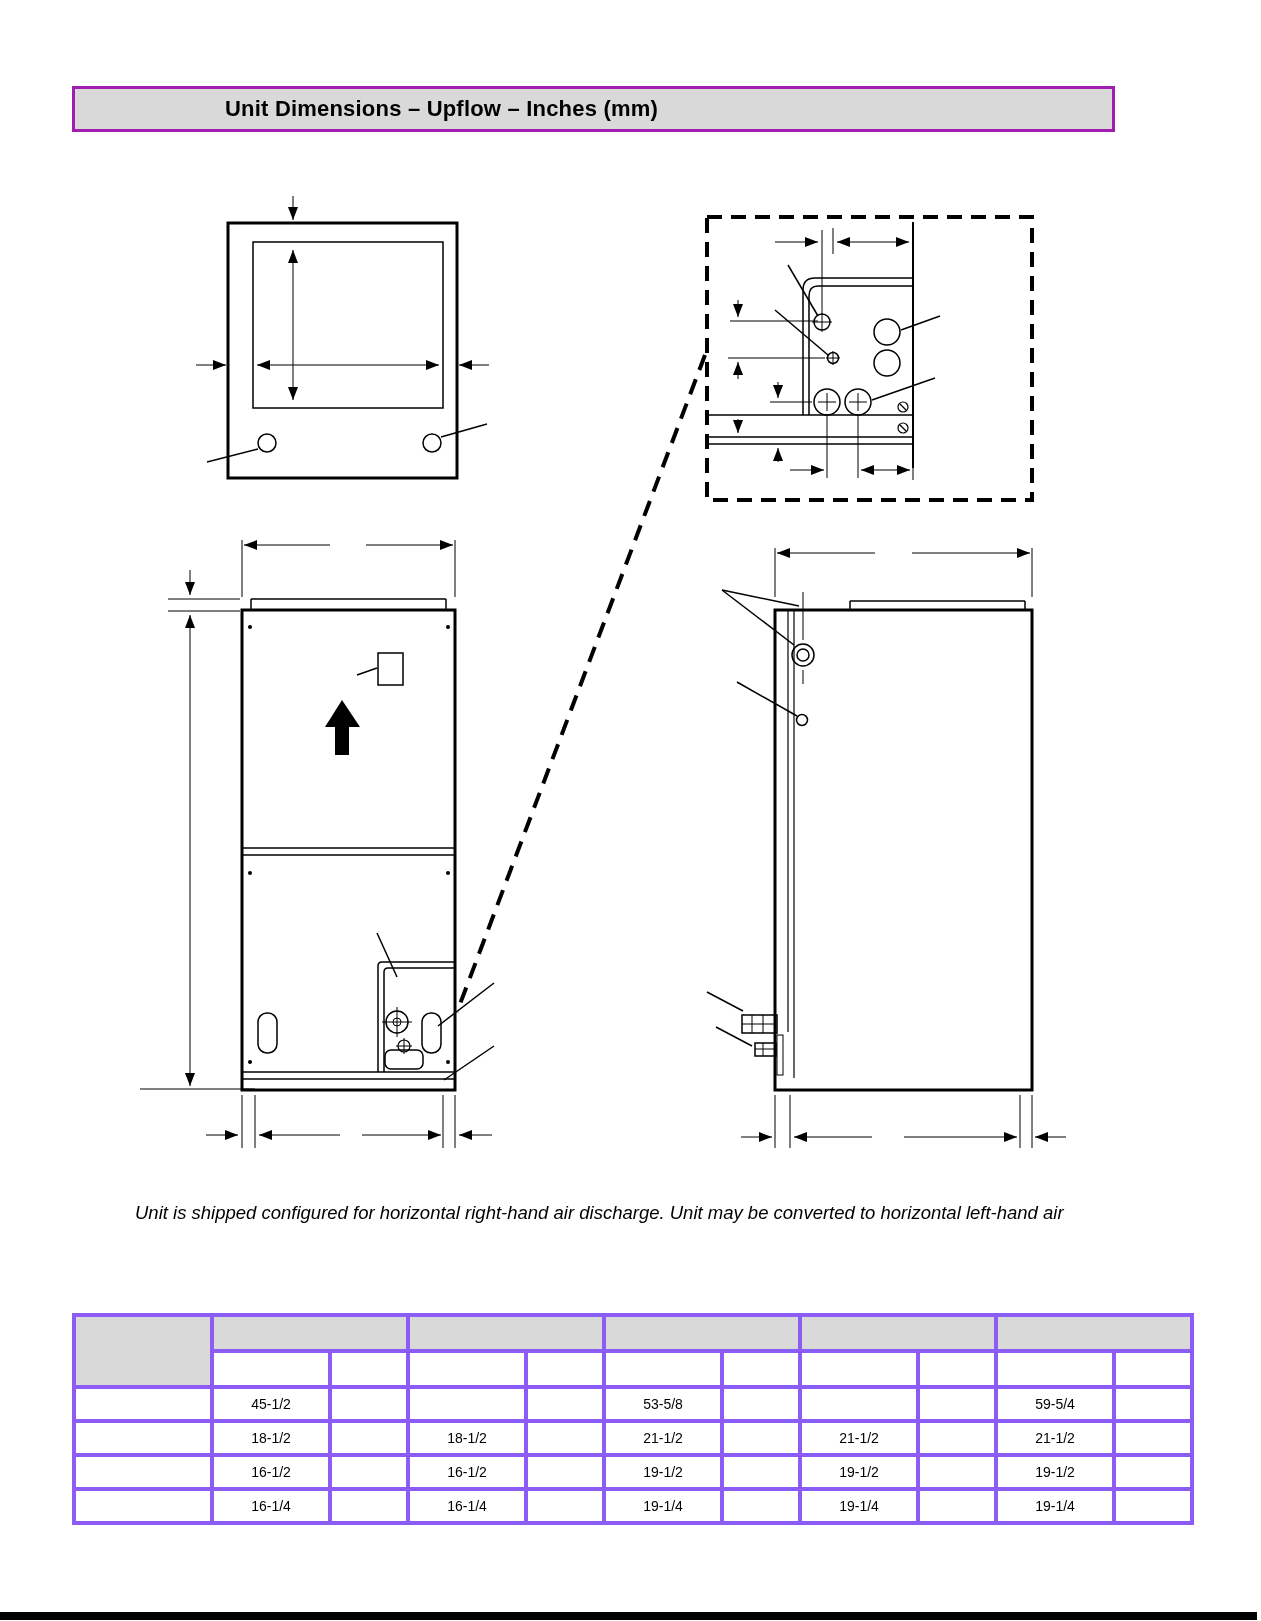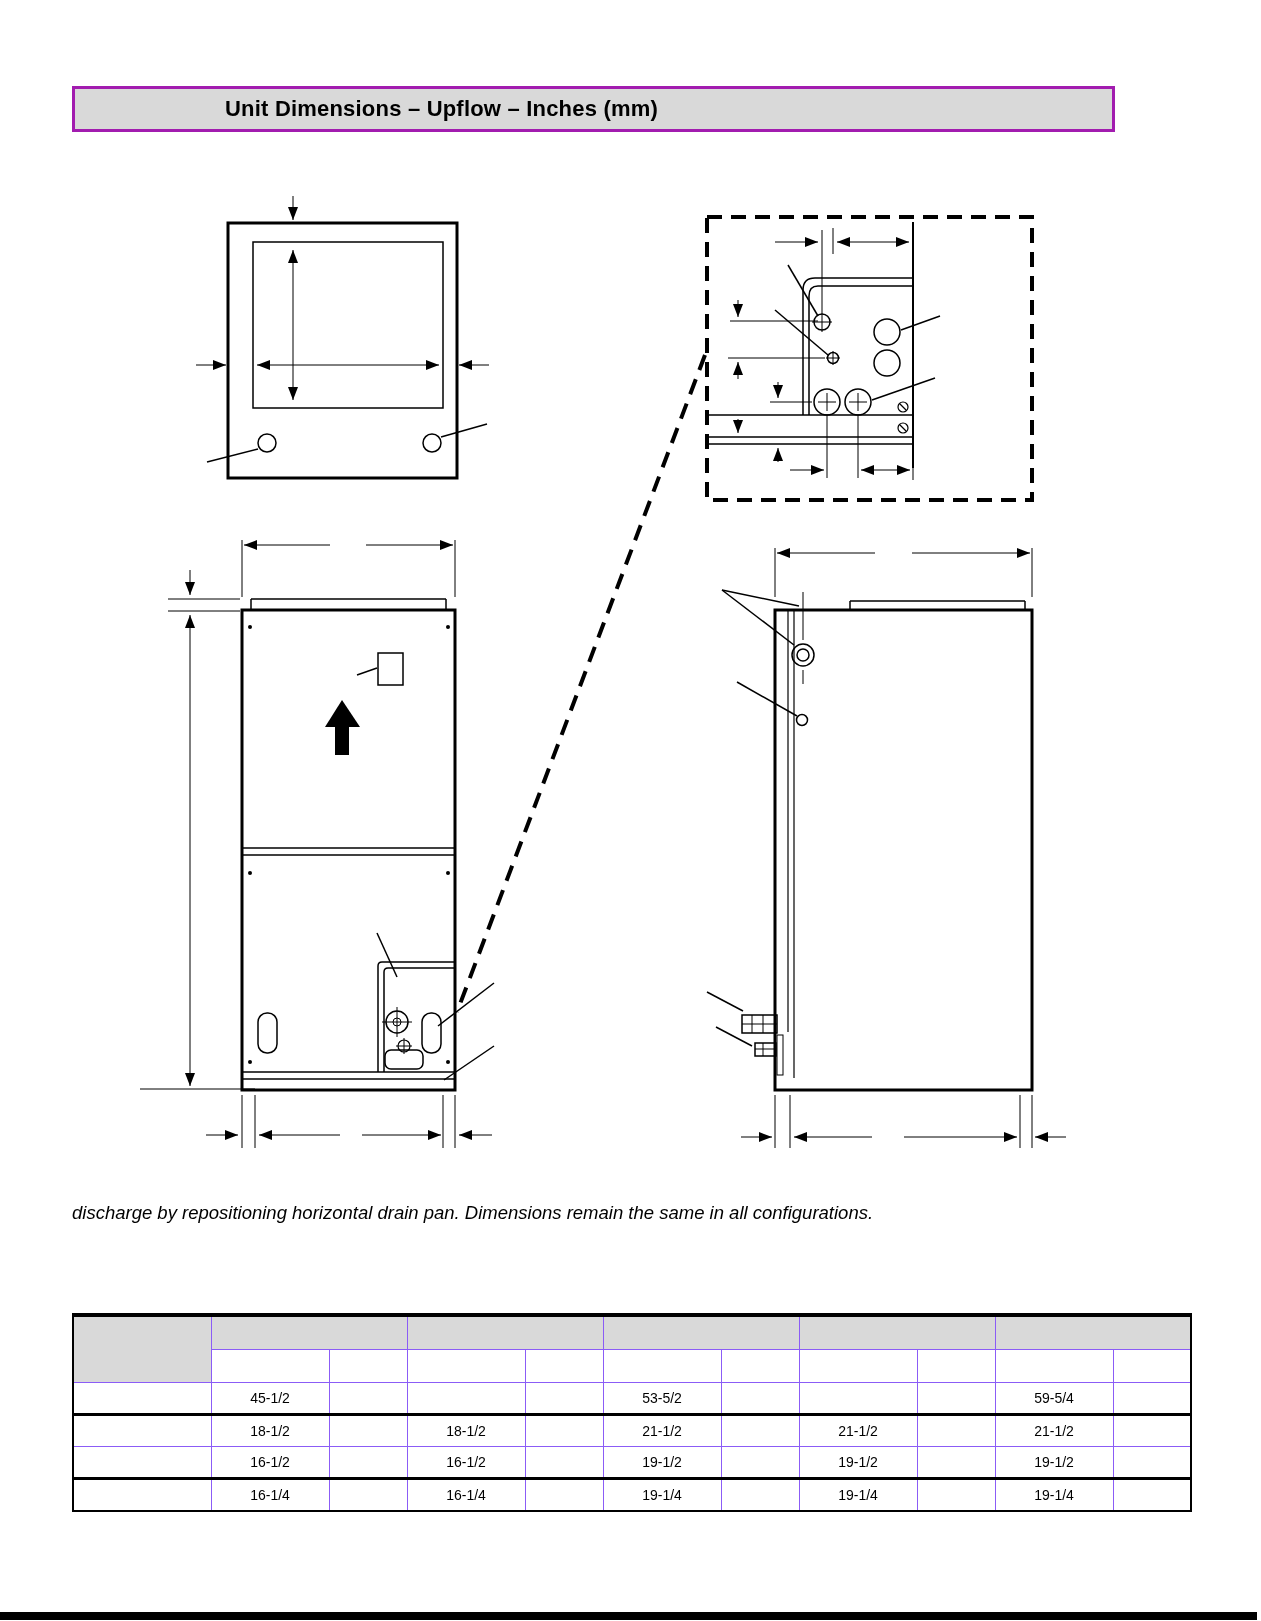--- a/index.html
+++ b/index.html
@@ -9,21 +9,21 @@
         background:#d9d9d9;border:3px solid #a21caf;}
   .title-bar span{display:block;padding-left:150px;line-height:40px;
         font-size:22px;font-weight:bold;letter-spacing:.2px;}
   svg.diagrams{position:absolute;left:0;top:0;}
   .note{position:absolute;left:72px;top:1200px;width:1128px;
         font-style:italic;font-size:18.5px;line-height:26px;}
   .note .l1{text-indent:63px;}
   table.dims{position:absolute;left:72px;top:1313px;width:1118px;
         border-collapse:collapse;table-layout:fixed;font-size:14px;}
   table.dims{border:2px solid #000;border-top:4px solid #000;}
-  table.dims td{border:1px solid #8b5cf6;height:30px;text-align:center;
+  table.dims td{border:4px solid #8b5cf6;height:30px;text-align:center;
         vertical-align:middle;padding:0;overflow:hidden;}
   td.grp{border-left:2px solid #000;}
   td.rowhead{border-right:2px solid #000;}
   thead td.ghead{background:#d9d9d9;height:32px;}
   thead td.sub{height:32px;}
   tbody tr.thick td{border-bottom:3px solid #000;}
   .footer-bar{position:absolute;left:0;top:1612px;width:1257px;height:8px;background:#000;}
 </style>
 </head>
 <body>
@@ -212,21 +212,21 @@
       <line x1="1020" y1="1095" x2="1020" y2="1148" stroke-width="1"></line>
       <line x1="1032" y1="1095" x2="1032" y2="1148" stroke-width="1"></line>
       <line x1="741" y1="1137" x2="772" y2="1137" stroke-width="1" marker-end="url(#aE)"></line>
       <line x1="794" y1="1137" x2="872" y2="1137" stroke-width="1" marker-start="url(#aS)"></line>
       <line x1="904" y1="1137" x2="1017" y2="1137" stroke-width="1" marker-end="url(#aE)"></line>
       <line x1="1066" y1="1137" x2="1035" y2="1137" stroke-width="1" marker-end="url(#aE)"></line>
     </g>
   </svg>
 
   <div class="note">
-    <div class="l2">discharge by repositioning horizontal drain pan. Dimensions remain the same in all configurations.</div>
+    <div class="l1">Unit is shipped configured for horizontal right-hand air discharge. Unit may be converted to horizontal left-hand air</div>
   </div>
 
   <table class="dims">
     <colgroup>
       <col style="width:138px">
       <col style="width:118px">
         <col style="width:78px">
       <col style="width:118px">
         <col style="width:78px">
       <col style="width:118px">
@@ -258,21 +258,21 @@
         <td class="sub"></td>
       </tr>
     </thead>
     <tbody>
         <tr class="thick">
           <td class="rowhead"></td>
           <td class="grp">45-1/2</td>
           <td></td>
           <td class="grp"></td>
           <td></td>
-          <td class="grp">53-5/2</td>
+          <td class="grp">53-5/8</td>
           <td></td>
           <td class="grp"></td>
           <td></td>
           <td class="grp">59-5/4</td>
           <td></td>
         </tr>
         <tr>
           <td class="rowhead"></td>
           <td class="grp">18-1/2</td>
           <td></td>

